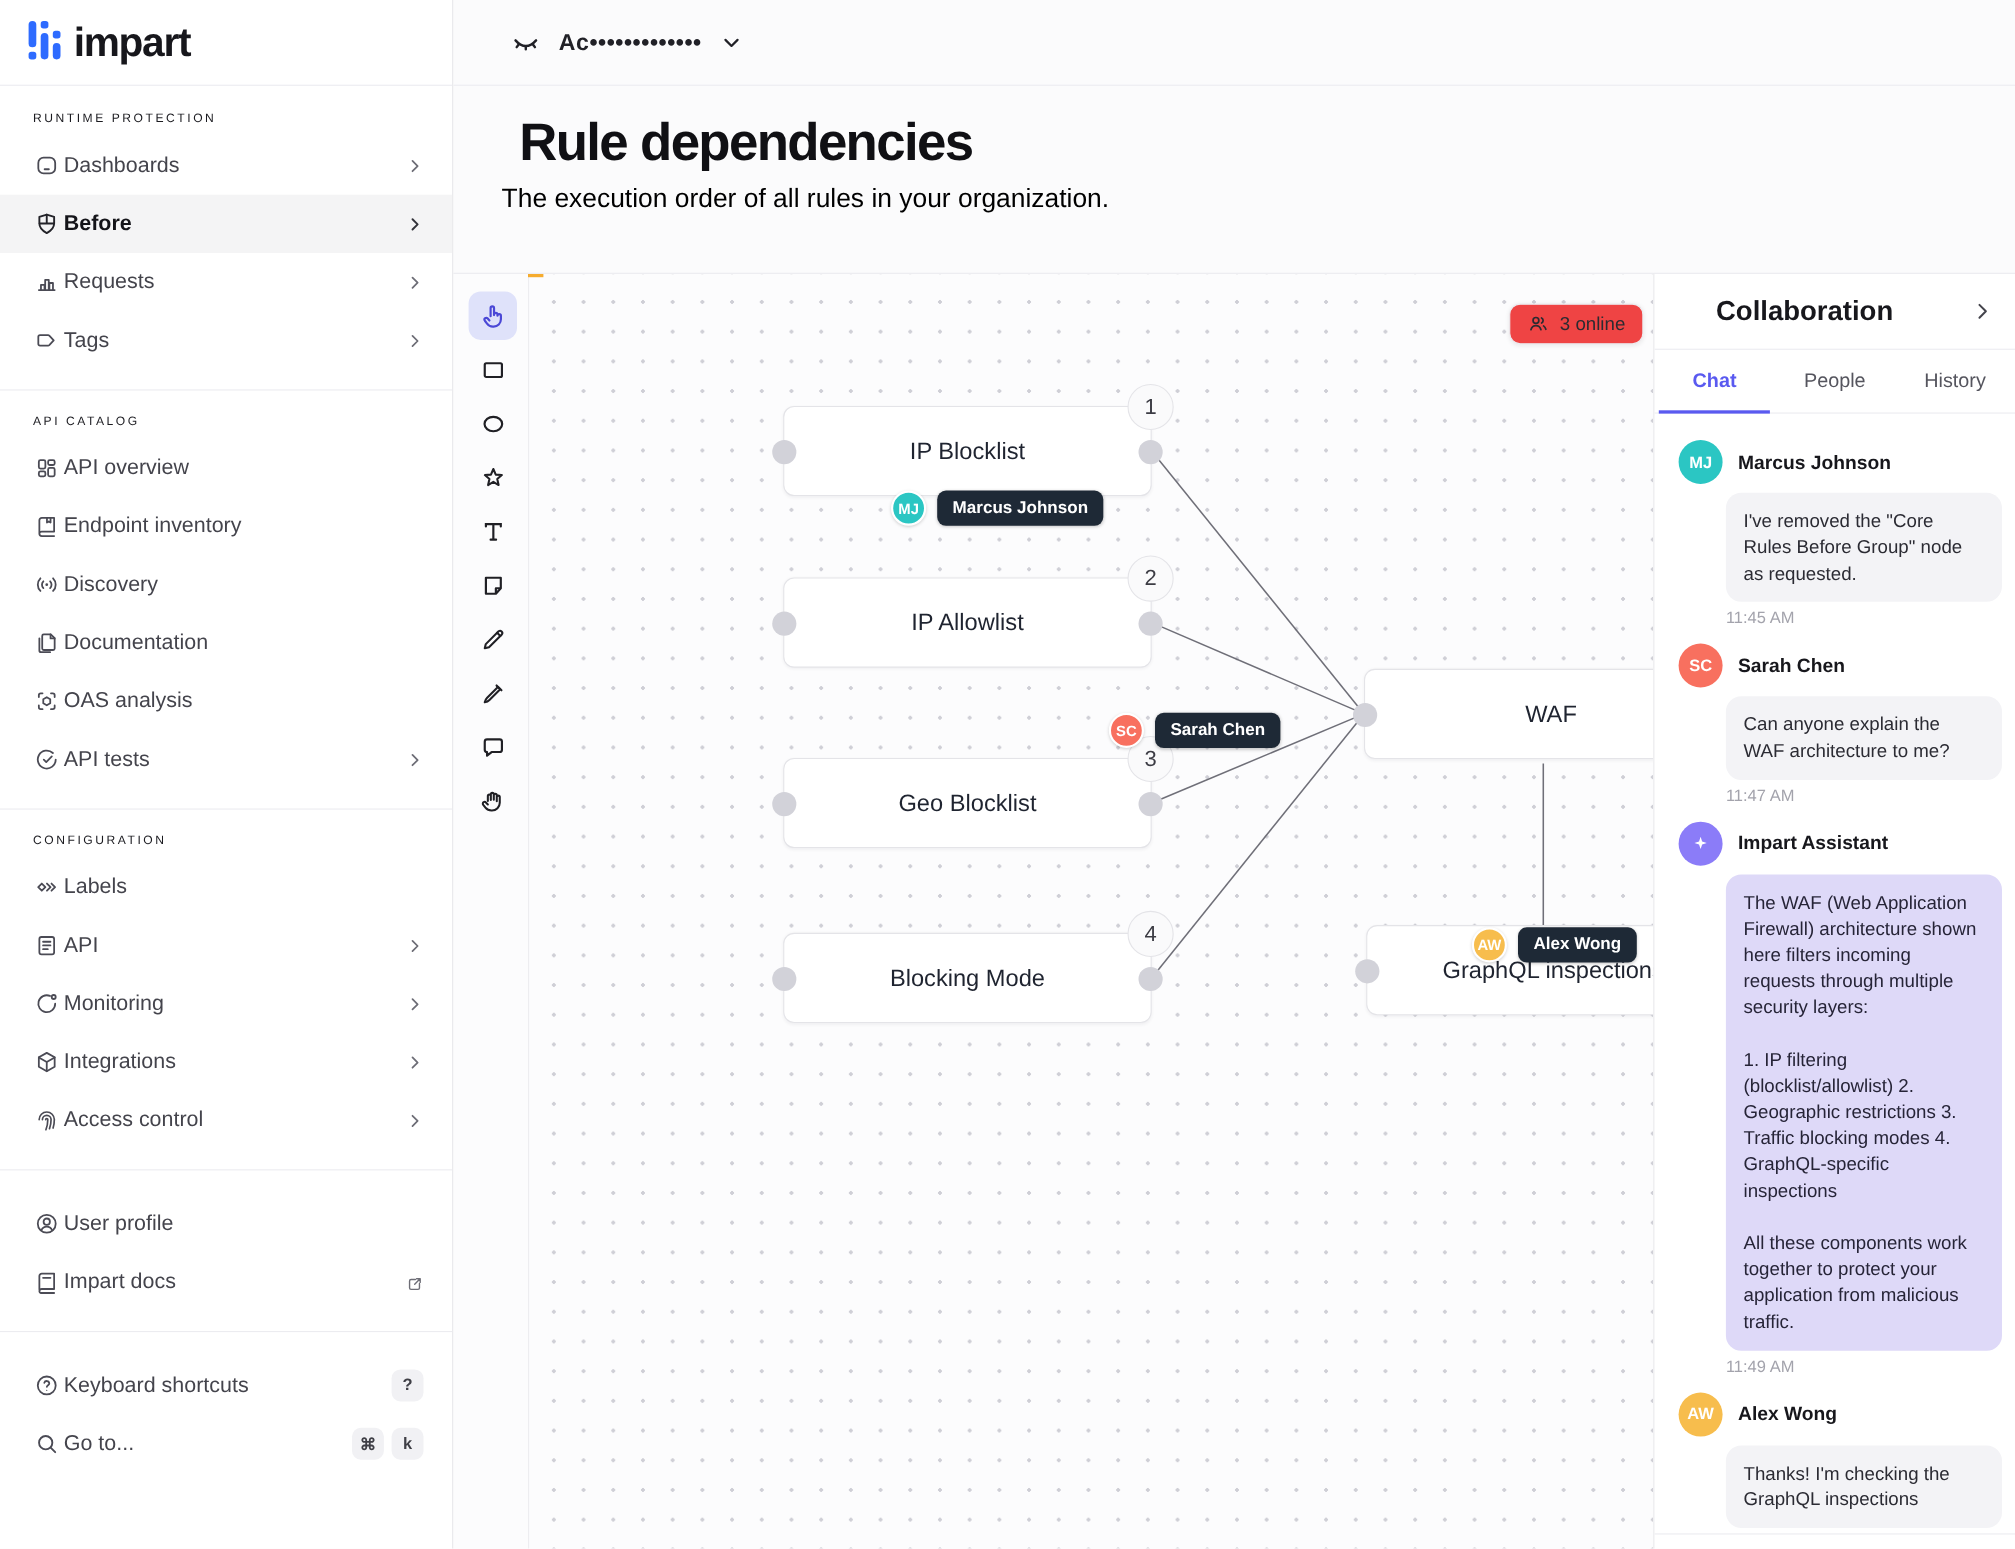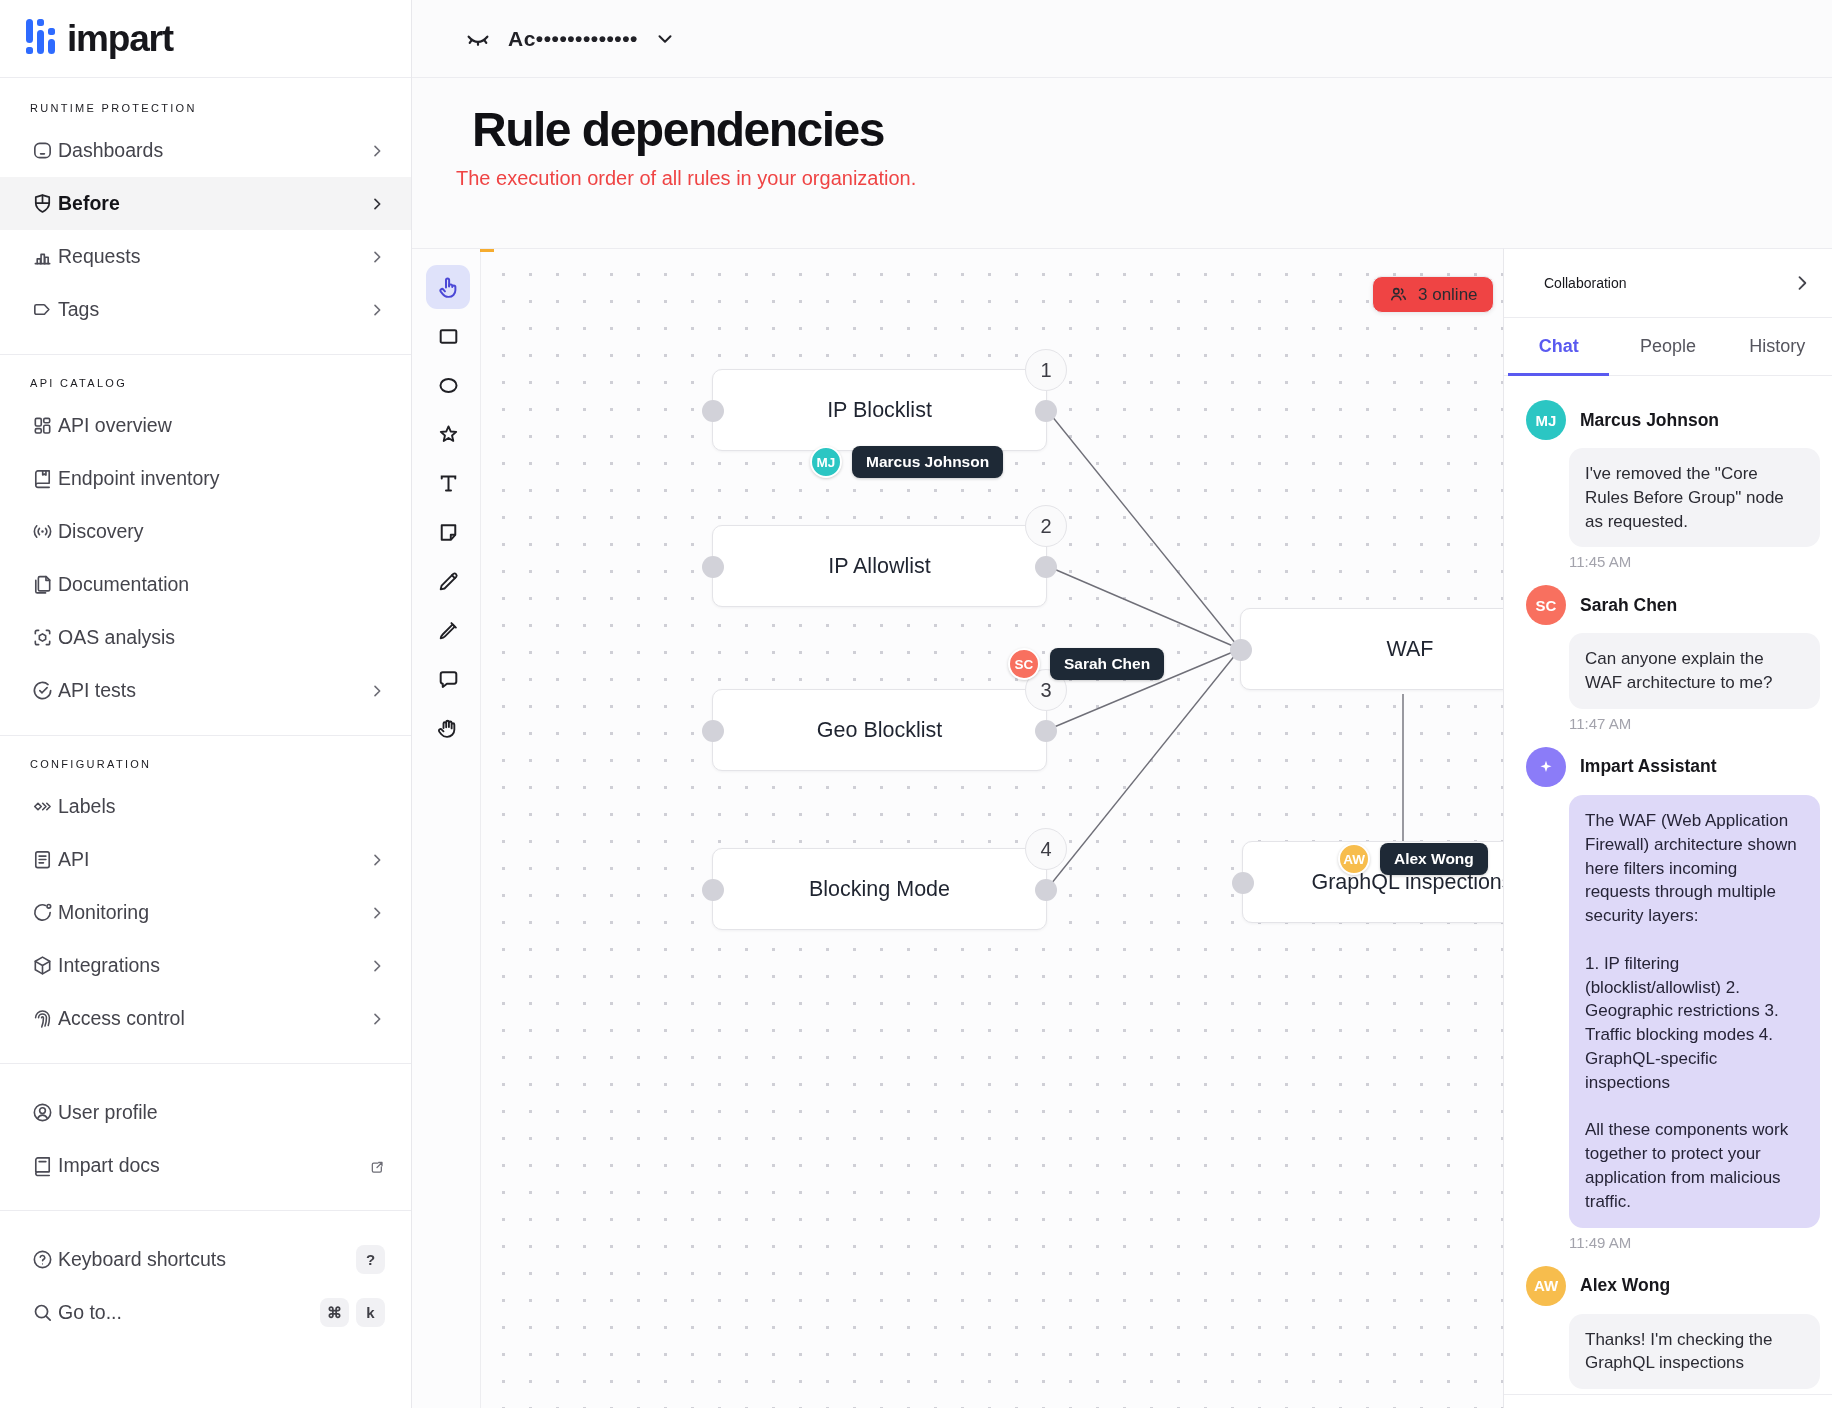--- a/index.html
+++ b/index.html
@@ -36,21 +36,21 @@
             display:inline-flex; align-items:center; justify-content:center; font-size:15px; font-weight:600; padding:0 7px; }
   .keyrow { display:flex; gap:7px; }
 
   
   .main { position:absolute; left:412px; top:0; width:1420px; height:1408px; }
   .topbar { height:78px; border-bottom:1px solid #ececf0; display:flex; align-items:center; padding-left:52px; }
   .account { display:flex; align-items:center; gap:16px; cursor:pointer; color:#212127; }
   .account .mask-txt { font-size:21px; font-weight:700; letter-spacing:.5px; }
   .titleblock { padding:24px 0 0 44px; }
   .page-title { font-size:48px; font-weight:800; letter-spacing:-1.5px; color:#101014;margin-left:16px; }
-  .page-sub { margin-top:10px; font-size:20px; color:#ef4444; }
+  .page-sub { margin-top:10px; font-size:24px; color:#000000; }
 
   
   .canvas { position:absolute; left:0; top:248px; width:1091px; height:1160px; background:#fcfcfd;
             border-top:1px solid #ececf0; overflow:hidden; }
   .dotgrid { position:absolute; left:68px; top:0; right:0; bottom:0; border-left:1px solid #ededf0;
              background-image:radial-gradient(circle, #cfcfd6 1.7px, transparent 1.9px);
              background-size:27px 27px; background-position:9px 12px; }
   .orange-tick { position:absolute; left:68px; top:0; width:14px; height:3px; background:#f59e0b; opacity:.85; }
 
   .edges { position:absolute; left:0; top:0; width:1091px; height:1160px; }
@@ -79,21 +79,21 @@
 
   .toolbar { position:absolute; left:14px; top:16px; display:flex; flex-direction:column; gap:5px; z-index:8; }
   .tool { width:44px; height:44px; border-radius:11px; display:flex; align-items:center; justify-content:center;
           color:#202025; cursor:pointer; background:transparent; border:none; }
   .tool.selected { background:#dfe2fa; color:#4b48d6; }
 
   
   .panel { position:absolute; left:1091px; top:248px; width:329px; height:1160px; background:#ffffff;
            border-left:1px solid #e8e8ec; border-top:1px solid #ececf0; overflow:hidden; }
   .panel-head { height:69px; display:flex; align-items:center; padding:0 20px 0 40px; border-bottom:1px solid #ececf0; }
-  .panel-title { font-size:14px; font-weight:400; color:#17171c; flex:1; }
+  .panel-title { font-size:25px; font-weight:700; color:#17171c; flex:1;margin-left:16px; }
   .tabs { height:58px; display:flex; border-bottom:1px solid #ececf0; }
   .tab { width:115px; display:flex; align-items:center; justify-content:center; font-size:18px; color:#55555e;
          position:relative; cursor:pointer; }
   .tab.active { color:#5a5af0; font-weight:700; }
   .tab.active::after { content:""; position:absolute; left:4px; right:4px; bottom:-1px; height:3px; background:#5a5af0; }
   .messages { padding:24px 12px 0 22px; }
   .msg { margin-bottom:14px; }
   .mhead { display:flex; align-items:center; gap:14px; height:40px; }
   .mavatar { width:40px; height:40px; border-radius:50%; color:#fff; font-size:15px; font-weight:700;
              display:flex; align-items:center; justify-content:center; flex:none; }

